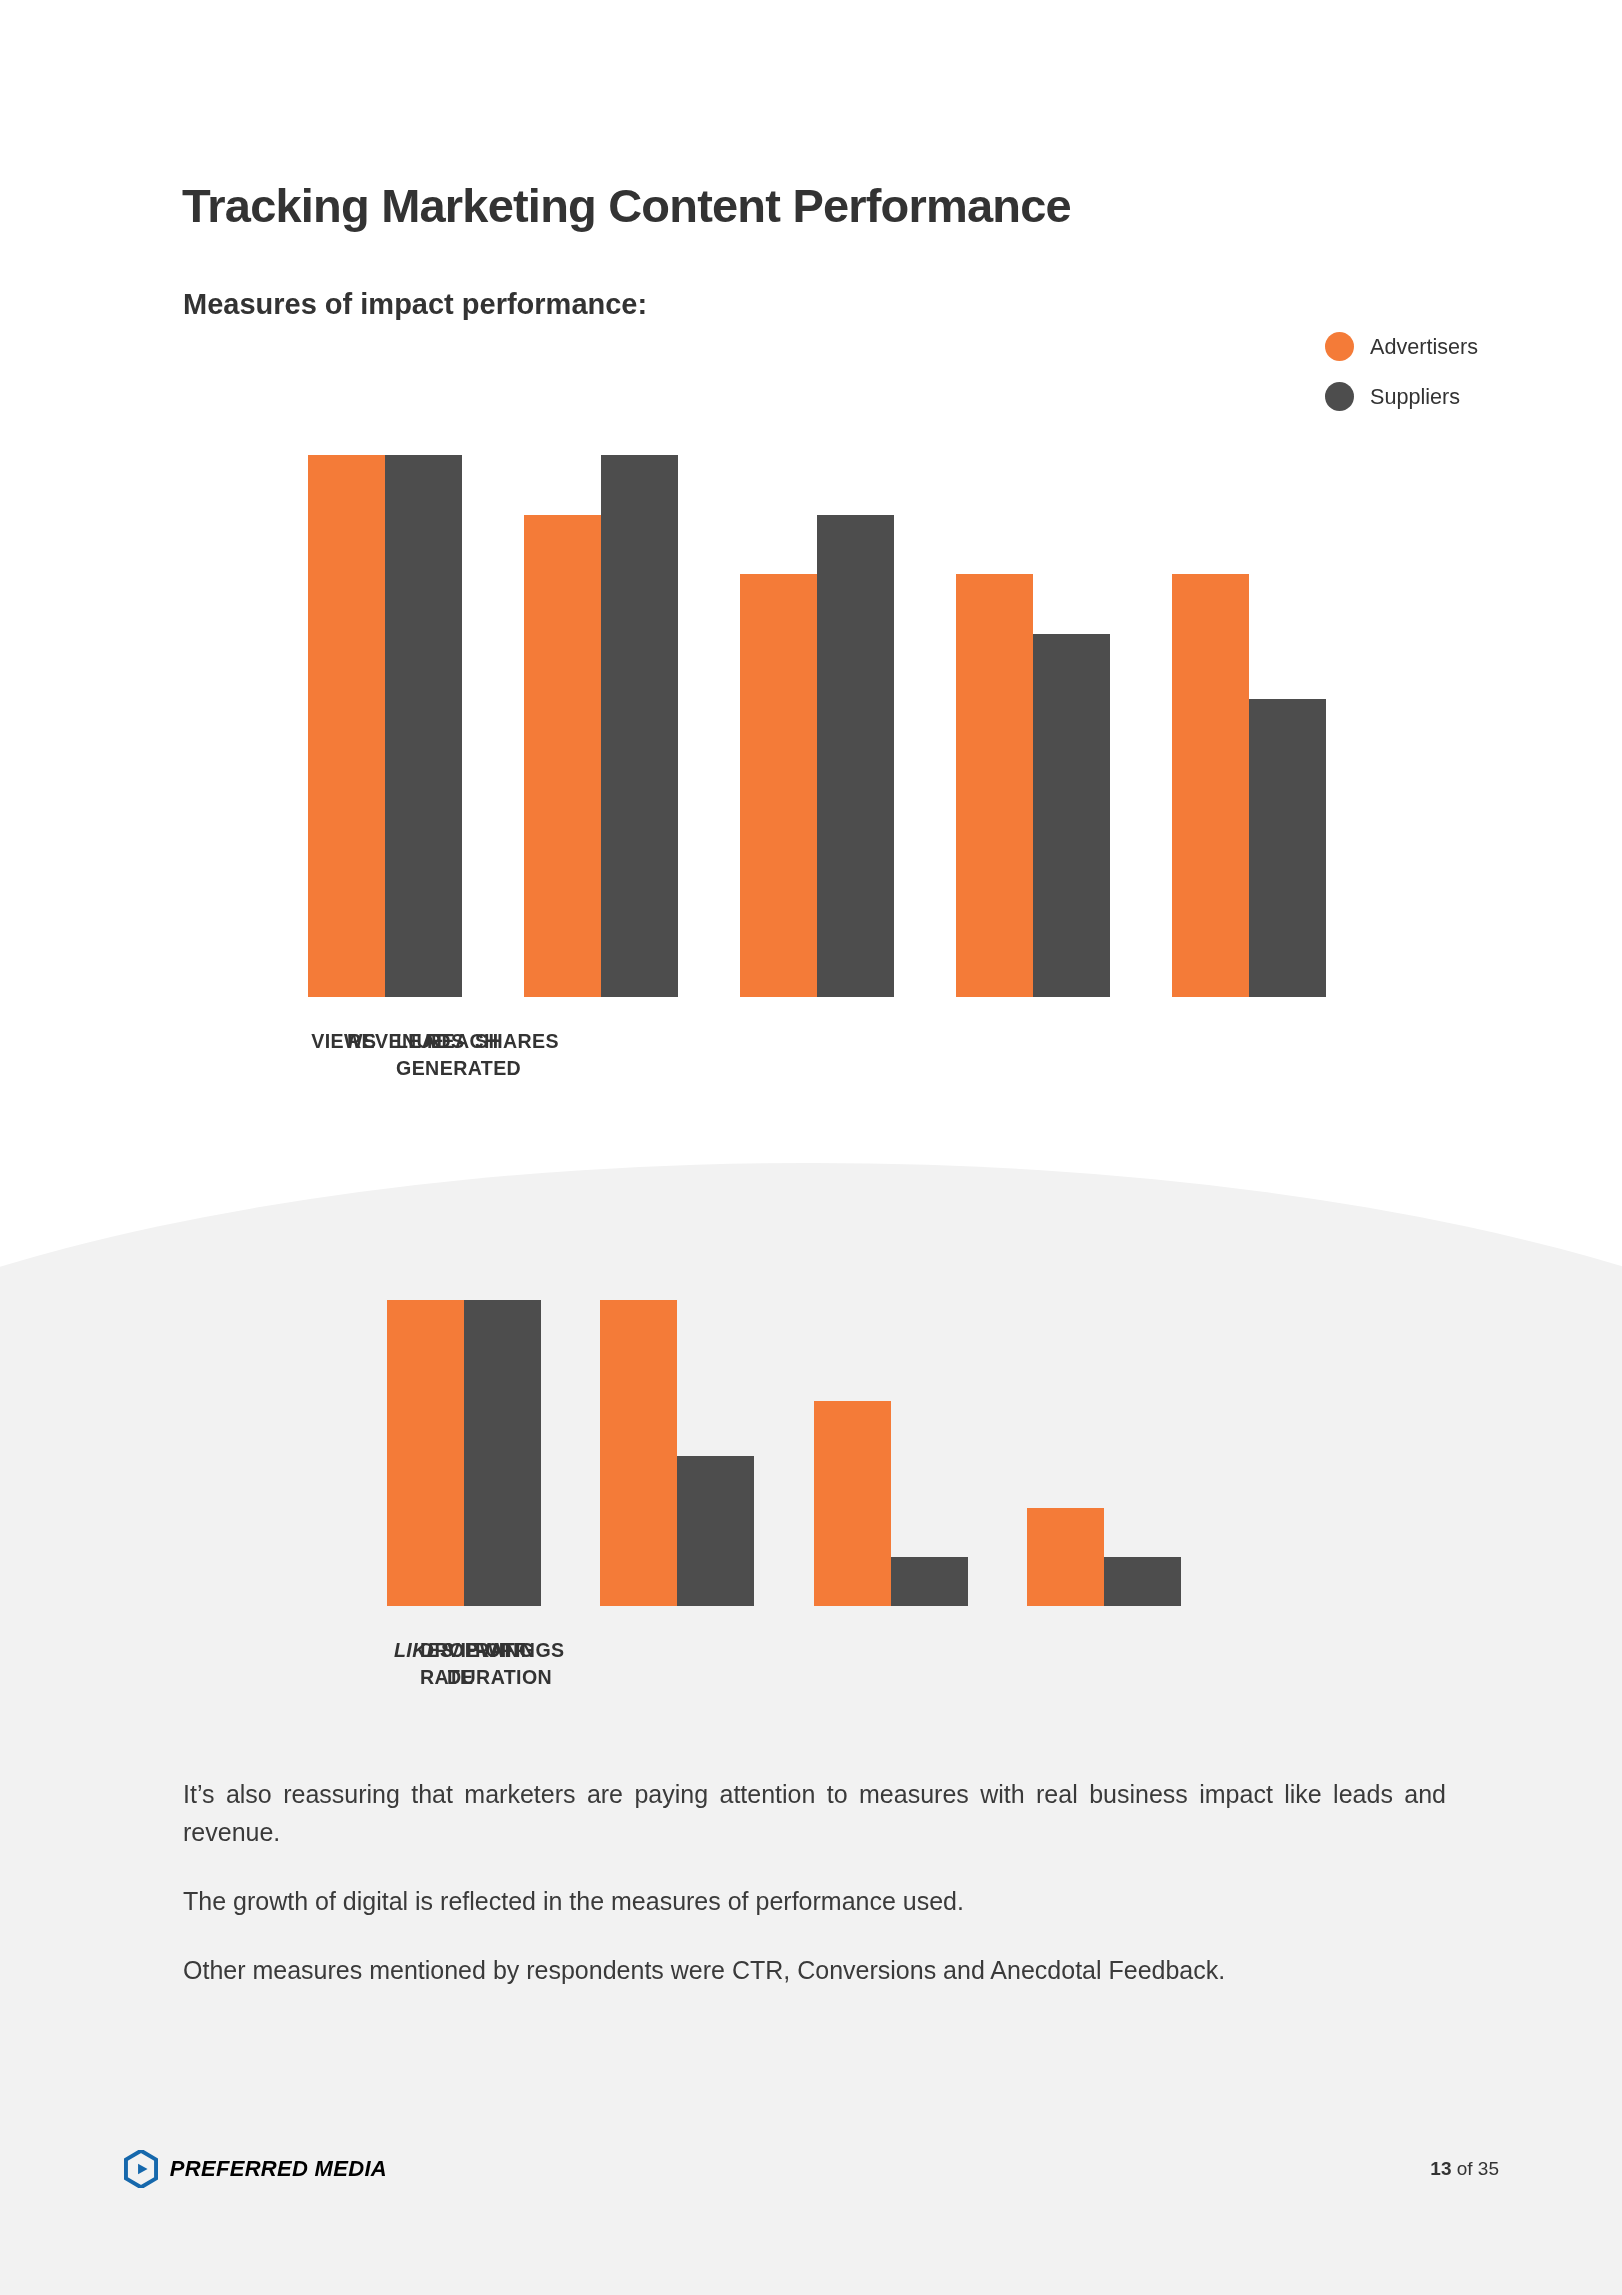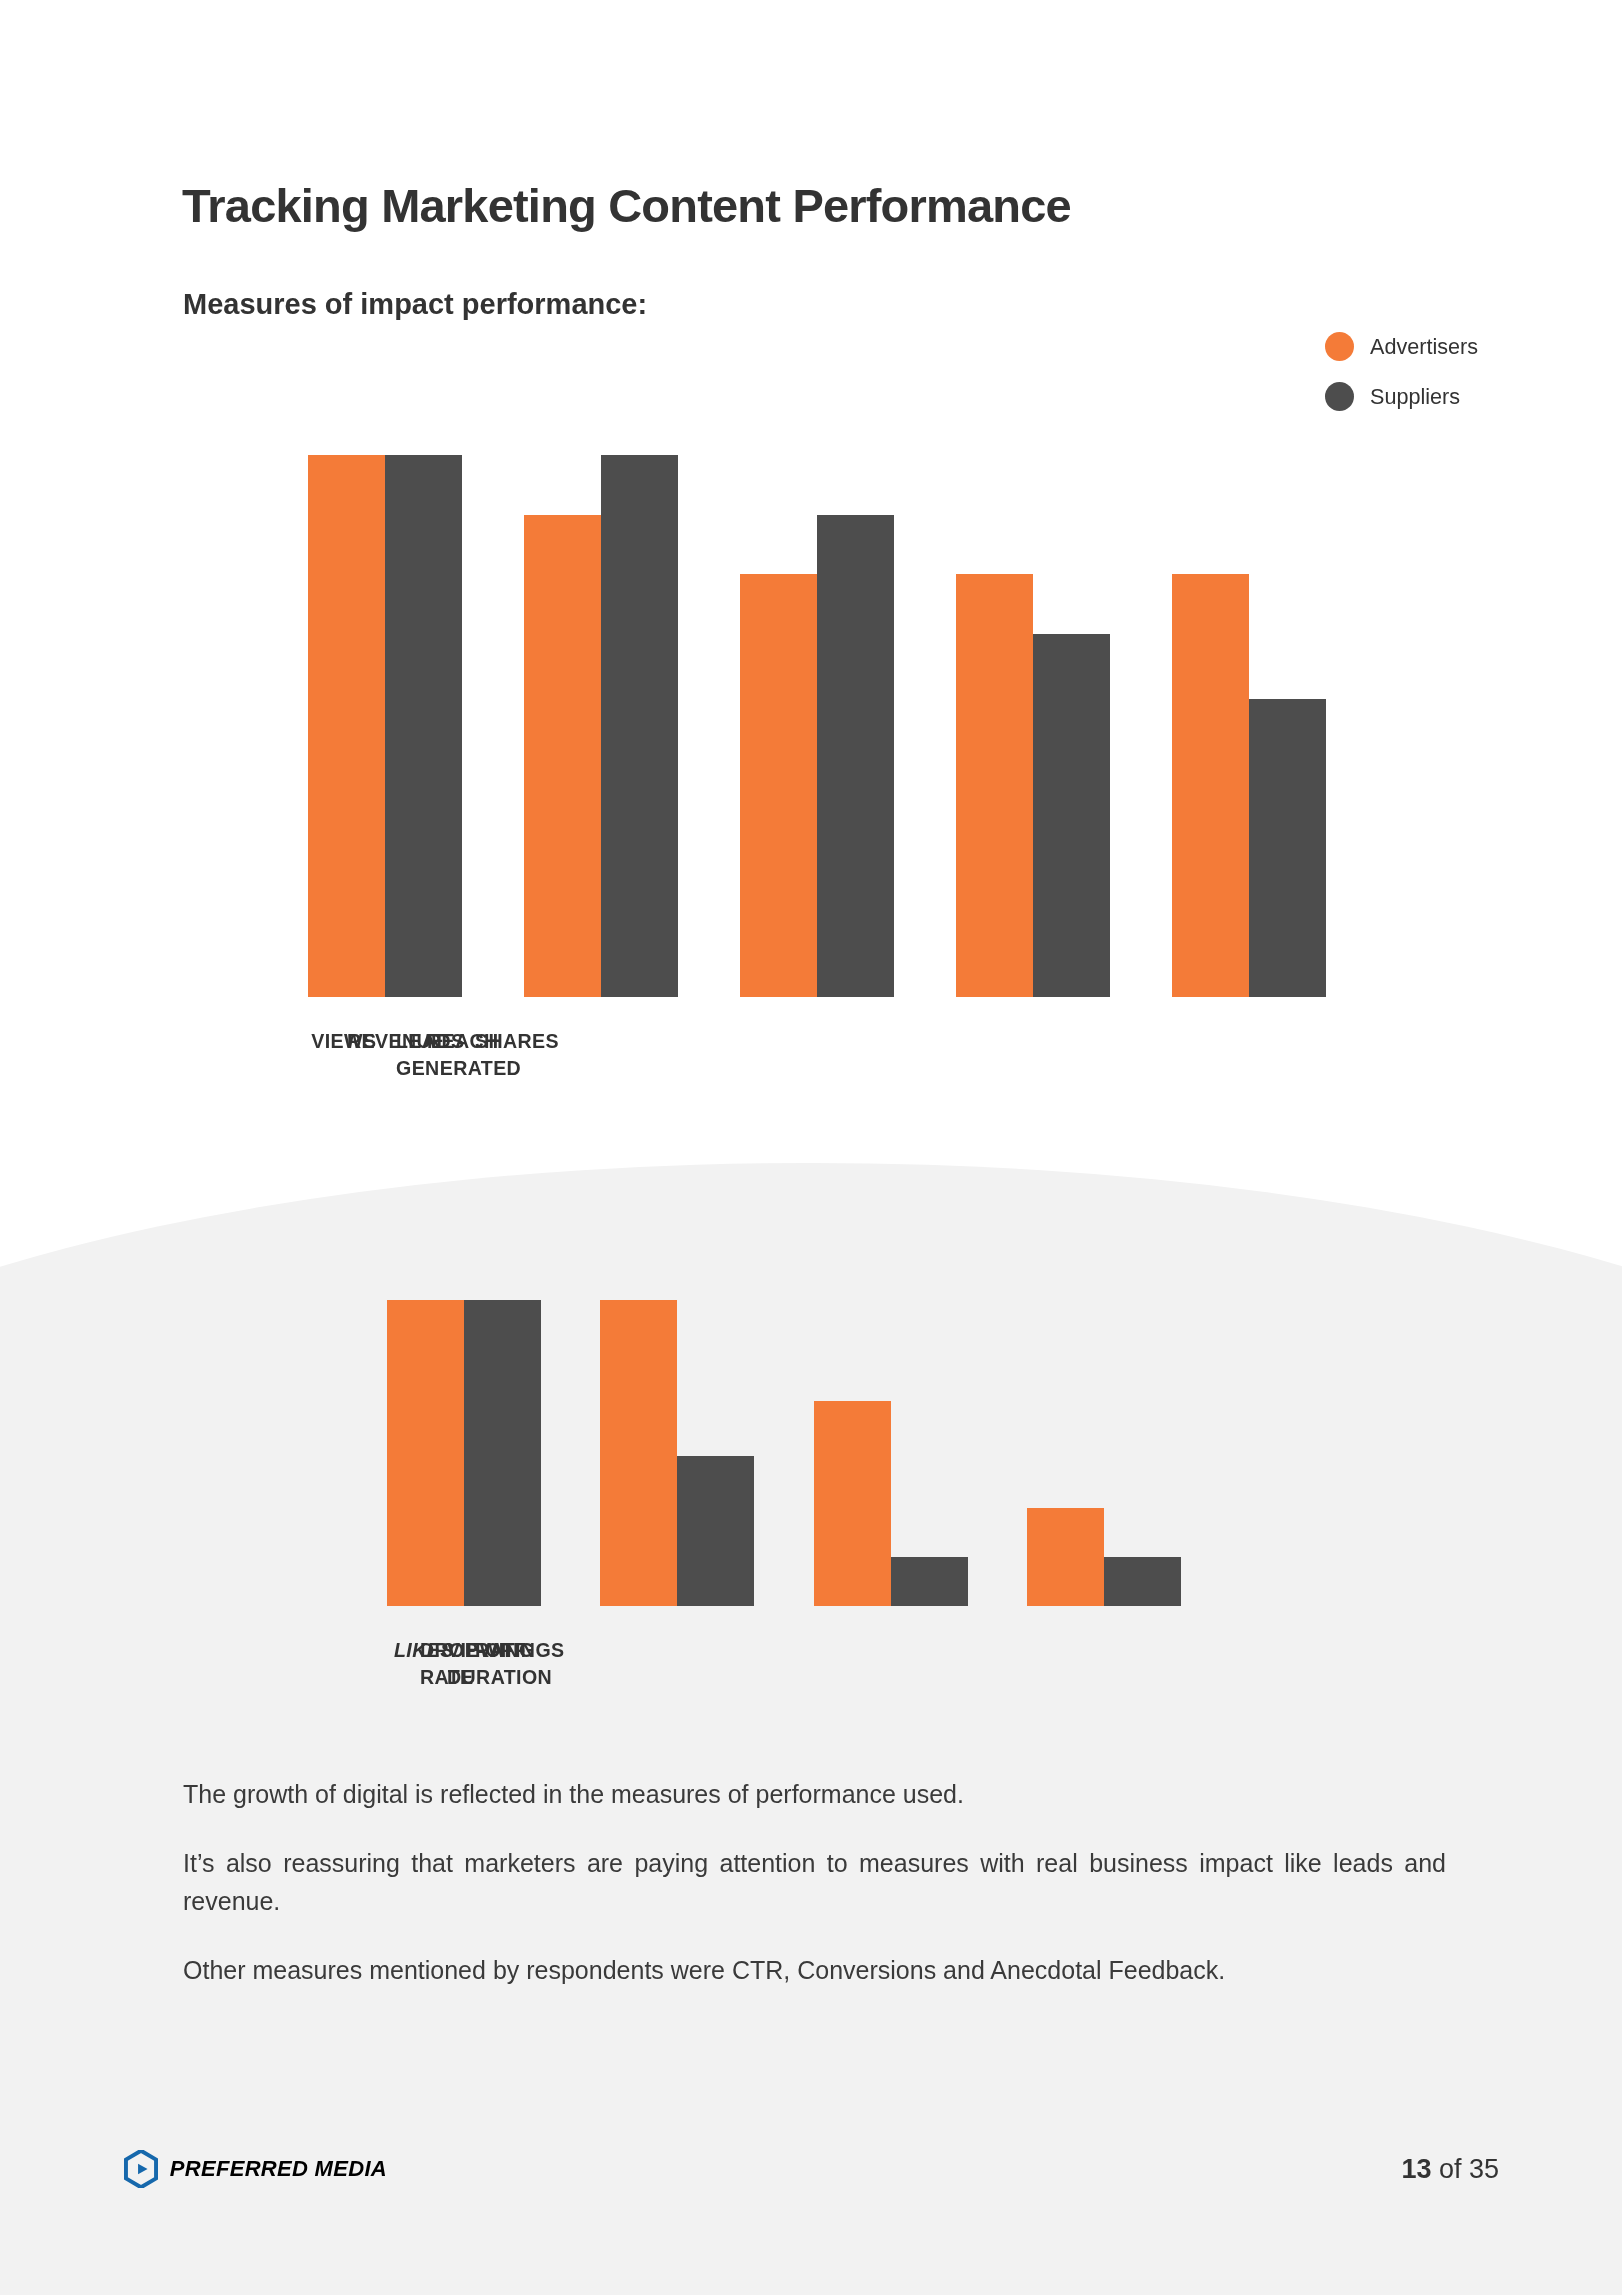--- a/index.html
+++ b/index.html
@@ -116,21 +116,21 @@
   .brand{ display:flex; align-items:center; gap:11.8px; }
   .brand-mark{ width:34px; height:38px; flex:0 0 auto; }
   .brand-text{
     font-size:22px;
     font-weight:bold;
     font-style:italic;
     letter-spacing:0.3px;
     color:#000000;
     white-space:nowrap;
   }
-  .pager{ font-size:27px; color:#333333; white-space:nowrap; }
+  .pager{ font-size:19px; color:#333333; white-space:nowrap; }
   .pager b{ font-weight:bold; }
 </style>
 </head>
 <body>
 
 <div class="curve-bg"></div>
 <div class="bottom-fill"></div>
 
 <div class="page">
 
@@ -195,22 +195,22 @@
       <div class="cat-label" style="left: 33px; top: 337px;">DROP-OFF
 RATE</div>
       <div class="group" style="left: 640px; height: 306px;">
         <div class="bar adv" style="height: 98px; background: rgb(244, 123, 56);"></div>
         <div class="bar sup" style="height: 49px; background: rgb(77, 77, 77);"></div>
       </div>
       <div class="cat-label" style="left: 88px; top: 337px;">RATINGS</div>
     </div>
 
   <div class="copy">
+    <p>It’s also reassuring that marketers are paying attention to measures with real business impact like leads and revenue.</p>
     <p>The growth of digital is reflected in the measures of performance used.</p>
-    <p>It’s also reassuring that marketers are paying attention to measures with real business impact like leads and revenue.</p>
     <p>Other measures mentioned by respondents were CTR, Conversions and Anecdotal Feedback.</p>
   </div>
 
   <div class="footer">
     <div class="brand">
       <svg class="brand-mark" viewBox="0 0 52 58">
         <path d="M26 1 L49 14.5 L49 43.5 L26 57 L3 43.5 L3 14.5 Z" fill="none" stroke="#1668ac" stroke-width="6"></path>
         <path d="M21.5 21 L36 29 L21.5 37 Z" fill="#1668ac"></path>
       </svg>
       <span class="brand-text">PREFERRED MEDIA</span>

